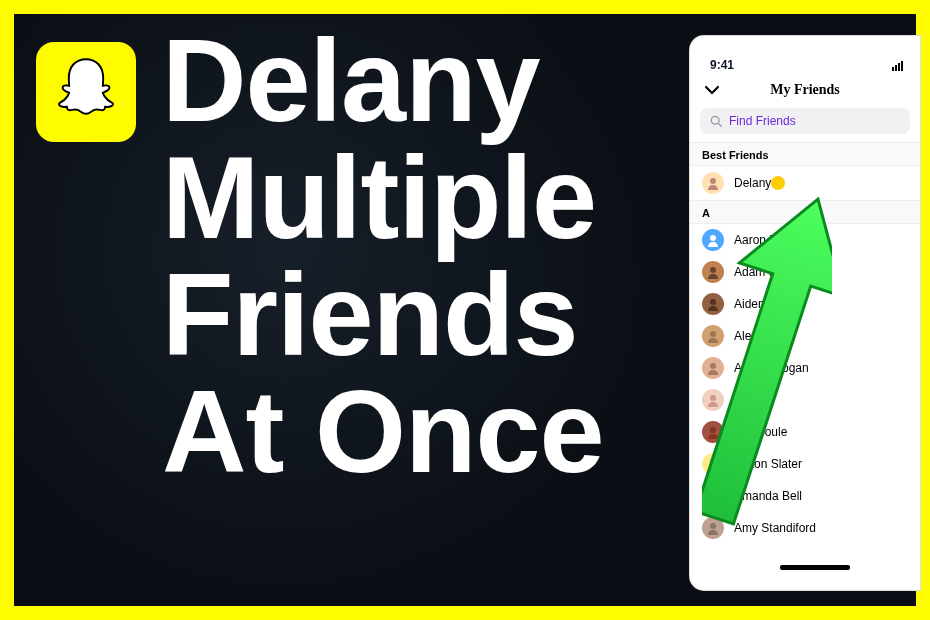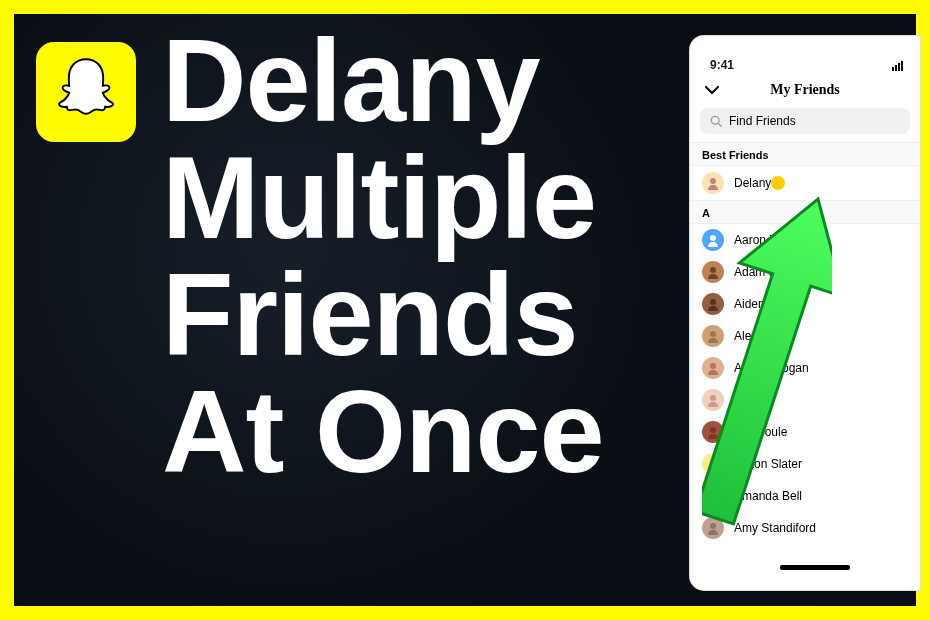--- a/index.html
+++ b/index.html
@@ -90,21 +90,21 @@
       border-radius: 8px;
       padding: 6px 10px;
       display: flex;
       align-items: center;
       gap: 6px;
     }
     .search-box .mag {
       width: 13px; height: 13px;
     }
     .search-box span {
-      color: #000000;
+      color: #6d28d9;
       font-size: 12px;
     }
     .section-header {
       padding: 6px 12px 4px;
       font-size: 11px;
       font-weight: 700;
       color: #000;
       background: #f9f9fb;
       border-top: 1px solid #eee;
       border-bottom: 1px solid #eee;

